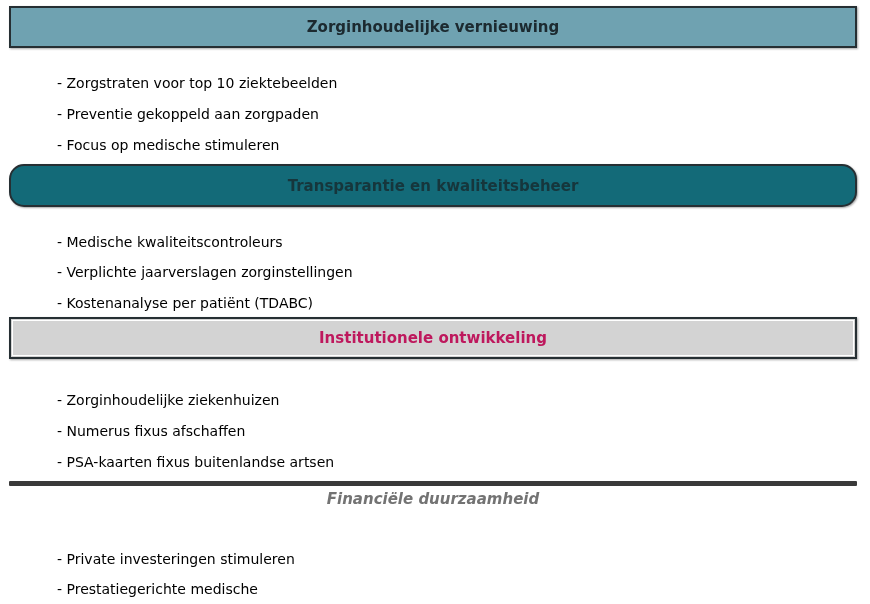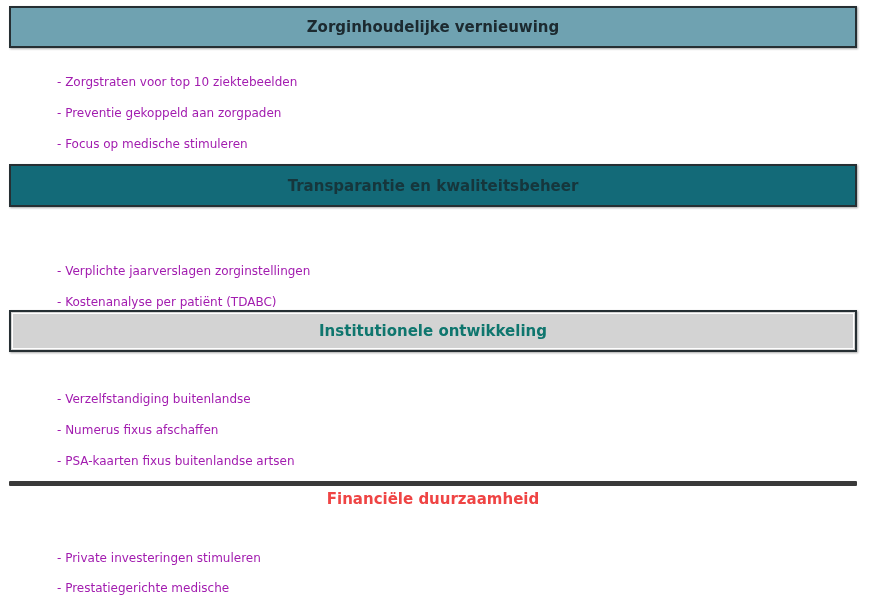--- a/index.html
+++ b/index.html
@@ -14,58 +14,59 @@
     .header {
       position: absolute;
       left: 9px; width: 848px;
       box-sizing: border-box;
       border: 2px solid #262f33;
       box-shadow: 1px 1px 2px rgba(0,0,0,0.35);
       display: flex; align-items: center; justify-content: center;
       font-weight: bold; font-size: 15px;
     }
     .h1 { top: 6px; height: 42px; background: #6fa2b1; color: #1c2a30; }
-    .h2 { top: 164px; height: 43px; background: #136a78; color: #16363c; }
-    .h3 { top: 310px; height: 42px; background: #d3d3d3; color: #0f766e;
+    .h2 { top: 164px; height: 43px; background: #136a78; color: #16363c; border-radius: 15px; }
+    .h3 { top: 317px; height: 42px; background: #d3d3d3; color: #be185d;
           outline: 1px solid #ffffff; outline-offset: -4px; }
     .bar4 {
       position: absolute; top: 481px; left: 9px; width: 848px; height: 5px;
       background: #3a3a3a; border-radius: 1px;
     }
     .h4 {
       position: absolute; top: 490px; left: 9px; width: 848px;
-      text-align: center; font-weight: bold; font-size: 15px; color: #ef4444;
+      text-align: center; font-weight: bold; font-size: 15px; color: #737373; font-style: italic;
     }
     .item {
       position: absolute; left: 57px;
-      font-size: 12px; color: #a21caf; white-space: nowrap;
+      font-size: 14px; color: #000000; white-space: nowrap;
     }
   </style>
 </head>
 <body>
 
 <div class="canvas">
 
   <div class="header h1">
     <span>Zorginhoudelijke vernieuwing</span>
   </div>
   <div class="item" style="top:75px">- Zorgstraten voor top 10 ziektebeelden</div>
   <div class="item" style="top:106px">- Preventie gekoppeld aan zorgpaden</div>
   <div class="item" style="top:137px">- Focus op medische stimuleren</div>
 
   <div class="header h2">
     <span>Transparantie en kwaliteitsbeheer</span>
   </div>
+  <div class="item" style="top:234px">- Medische kwaliteitscontroleurs</div>
   <div class="item" style="top:295px">- Kostenanalyse per patiënt (TDABC)</div>
   <div class="item" style="top:264px">- Verplichte jaarverslagen zorginstellingen</div>
 
   <div class="header h3">
     <span>Institutionele ontwikkeling</span>
   </div>
-  <div class="item" style="top:392px">- Verzelfstandiging buitenlandse</div>
+  <div class="item" style="top:392px">- Zorginhoudelijke ziekenhuizen</div>
   <div class="item" style="top:423px">- Numerus fixus afschaffen</div>
   <div class="item" style="top:454px">- PSA-kaarten fixus buitenlandse artsen</div>
 
   <div class="bar4"></div>
   <div class="h4">
     <span>Financiële duurzaamheid</span>
   </div>
   <div class="item" style="top:551px">- Private investeringen stimuleren</div>
   <div class="item" style="top:581px">- Prestatiegerichte medische</div>
 

